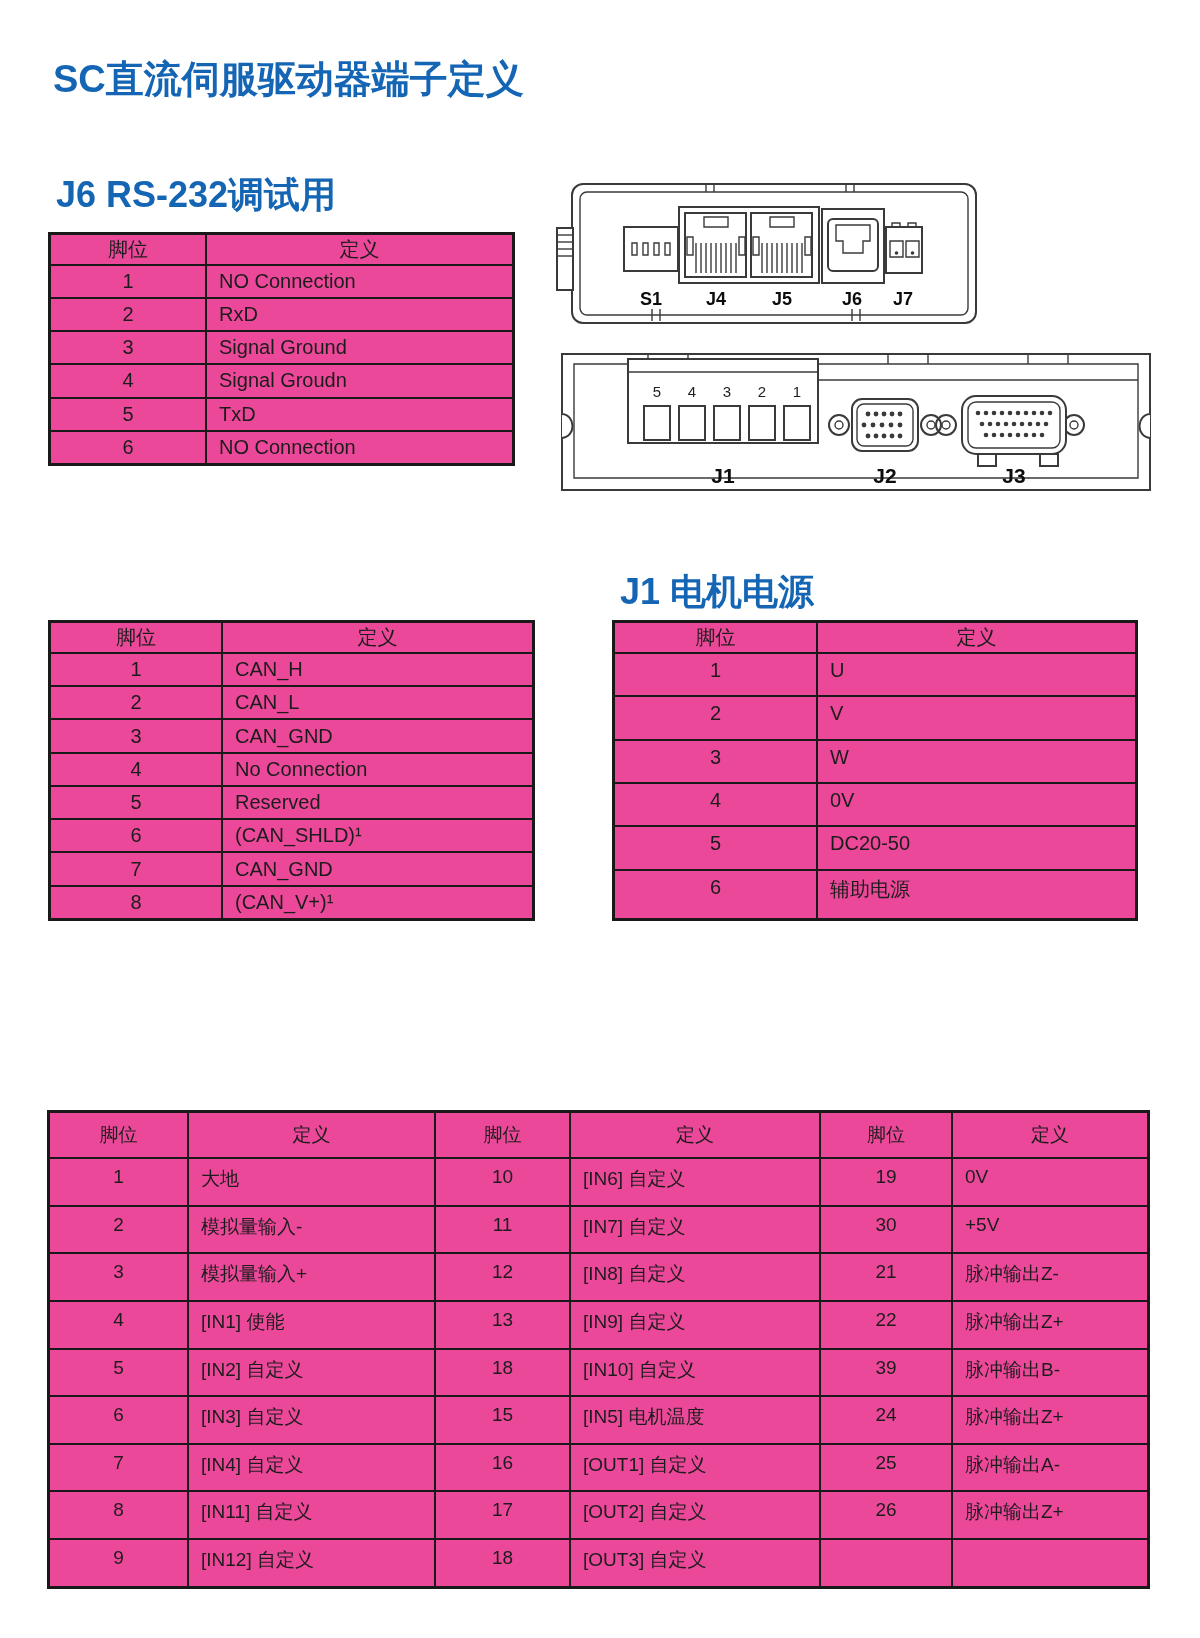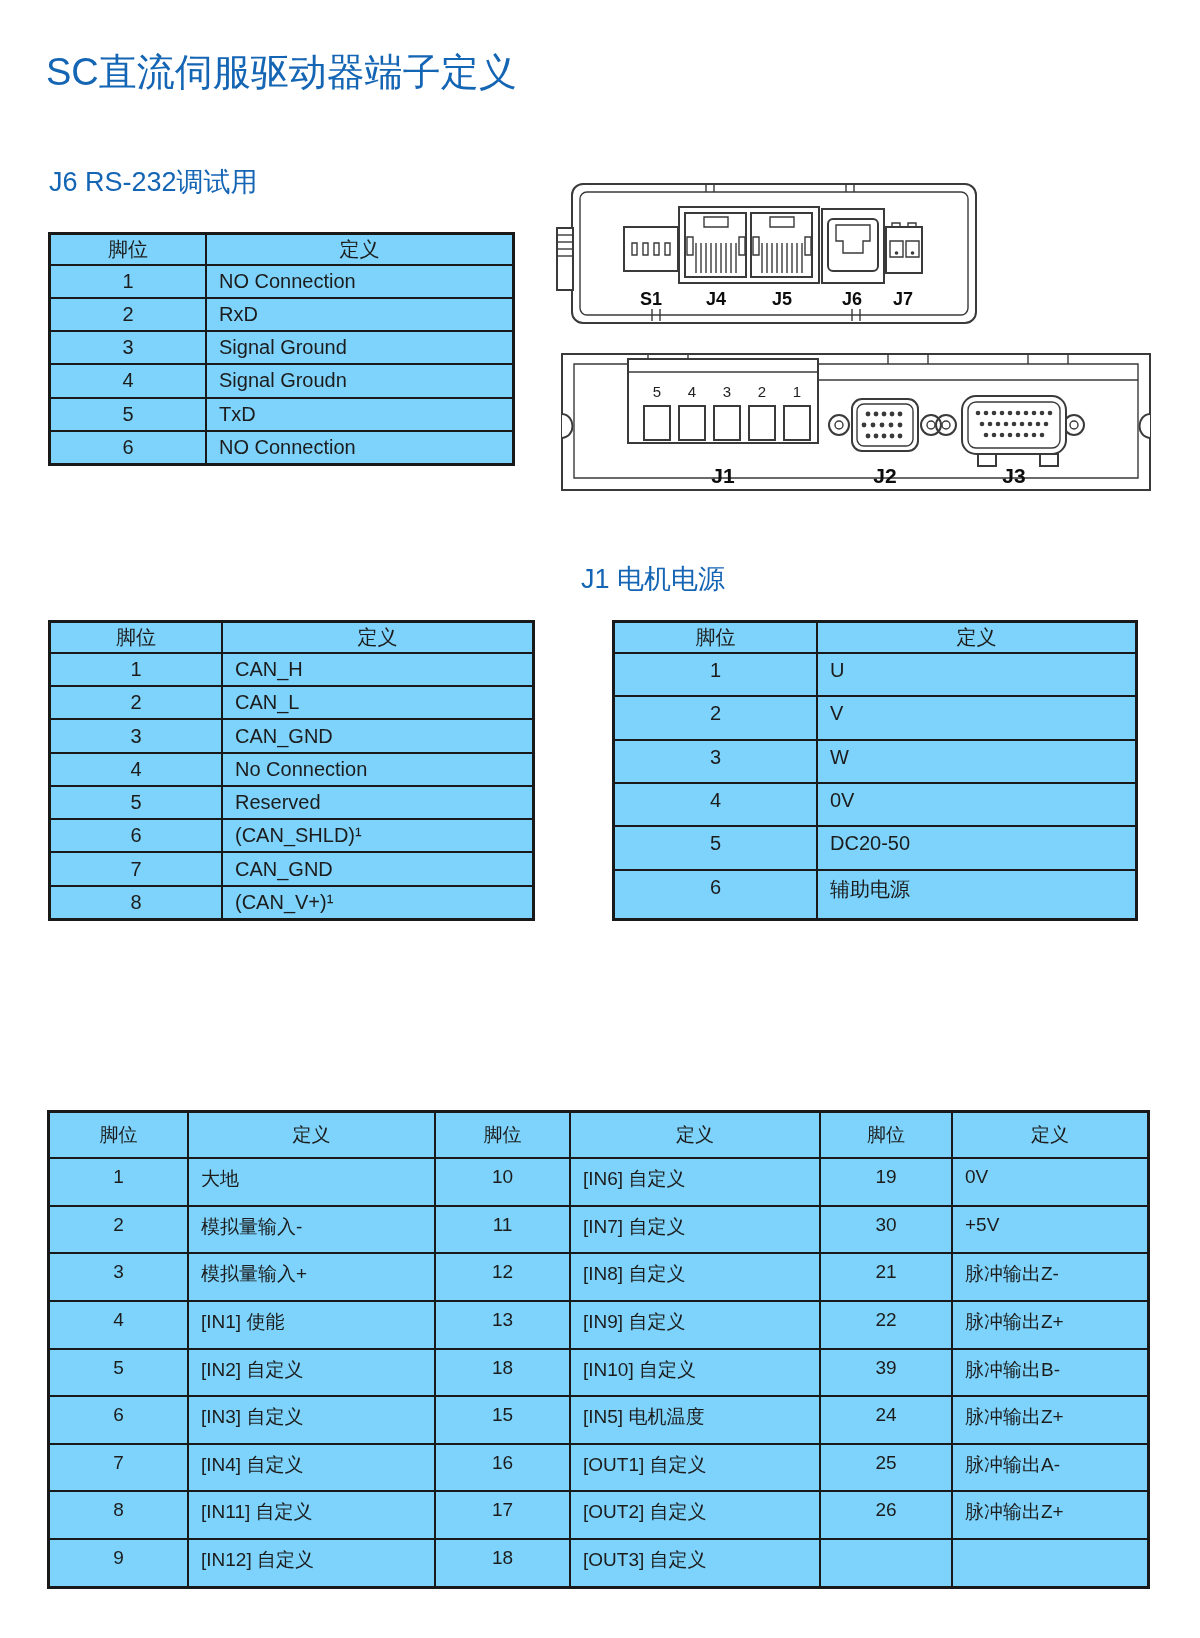--- a/index.html
+++ b/index.html
@@ -1,27 +1,27 @@
 <!DOCTYPE html>
 <html style="--accent: #1465b4;"><head>
 <meta charset="utf-8">
 <style>
   :root{ --accent:#1465b4; --ink:#1c1c1c; --line:#191919; --draw:#3a3a3a; }
   html,body{margin:0;padding:0;background:#fff;}
   #page{position:relative;width:1200px;height:1638px;background:#ffffff;overflow:hidden;
         font-family:"Liberation Sans","DejaVu Sans",sans-serif;color:var(--ink);}
-  h1,h2{margin:1px;position:absolute;color:var(--accent);font-weight:normal;letter-spacing:0;}
+  h1,h2{margin:8px;position:absolute;color:var(--accent);font-weight:bold;letter-spacing:0;}
   h1{left:45px;top:46px;font-size:38px;}
-  .sec-h{font-size:27px;}
+  .sec-h{font-size:36px;}
   #h-j6{left:48px;top:163px;}
   #h-j4j5{left:48px;top:560px;}
-  #h-j1{left:580px;top:560px;}
+  #h-j1{left:612px;top:560px;}
   #h-j3{left:48px;top:1056px;}
 
-  table{position:absolute;border-collapse:collapse;table-layout:fixed;background:#7dd3fc;
+  table{position:absolute;border-collapse:collapse;table-layout:fixed;background:#ec4899;
         border:3px solid var(--line);}
   th,td{border:2px solid var(--line);font-weight:normal;overflow:hidden;white-space:nowrap;}
   th{text-align:center;vertical-align:middle;}
   td.pin{text-align:center;}
   td.def{text-align:left;padding-left:12px;padding-right:3px;}
 
   #tbl-j6{left:48px;top:232px;width:467px;height:234px;font-size:20px;}
   #tbl-j6 th:nth-child(1){width:152px;}
   #tbl-j6 td{vertical-align:middle;}
 

